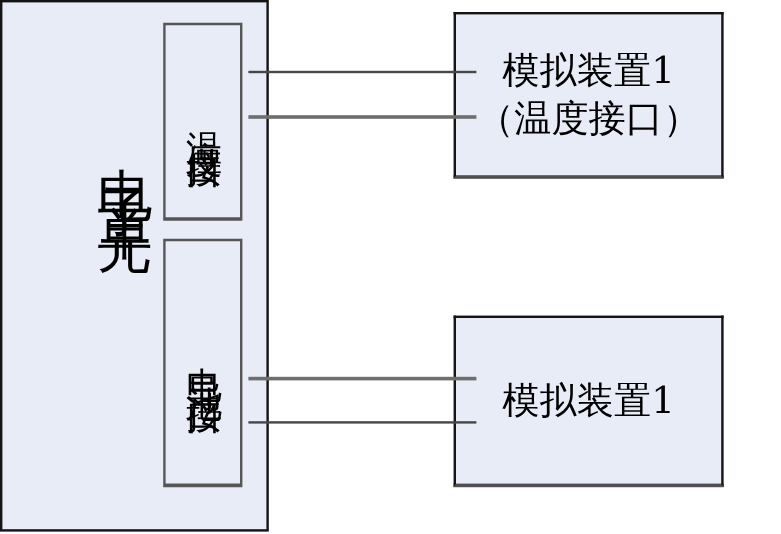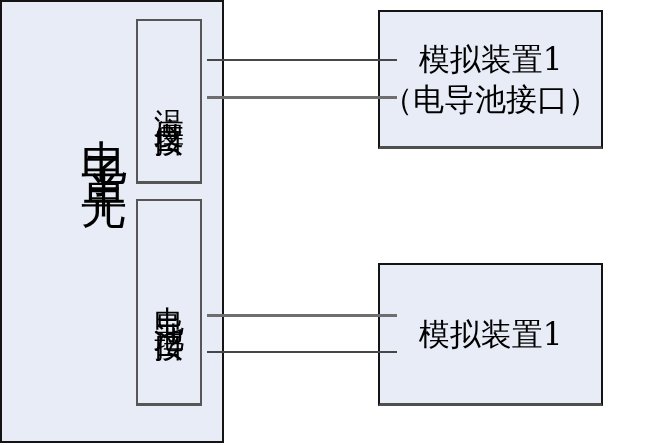--- a/index.html
+++ b/index.html
@@ -91,20 +91,20 @@
     </div>
   </div>
 
   <div class="connector thin c1"></div>
   <div class="connector thick c2"></div>
   <div class="connector thick c3"></div>
   <div class="connector thin c4"></div>
 
   <div class="device-box dc">
     <div>模拟装置1</div>
-    <div>（电导池接口）</div>
+    <div>（温度接口）</div>
   </div>
 
   <div class="device-box ac">
     <div>模拟装置1</div>
   </div>
 
 </div>
 
 </body></html>

